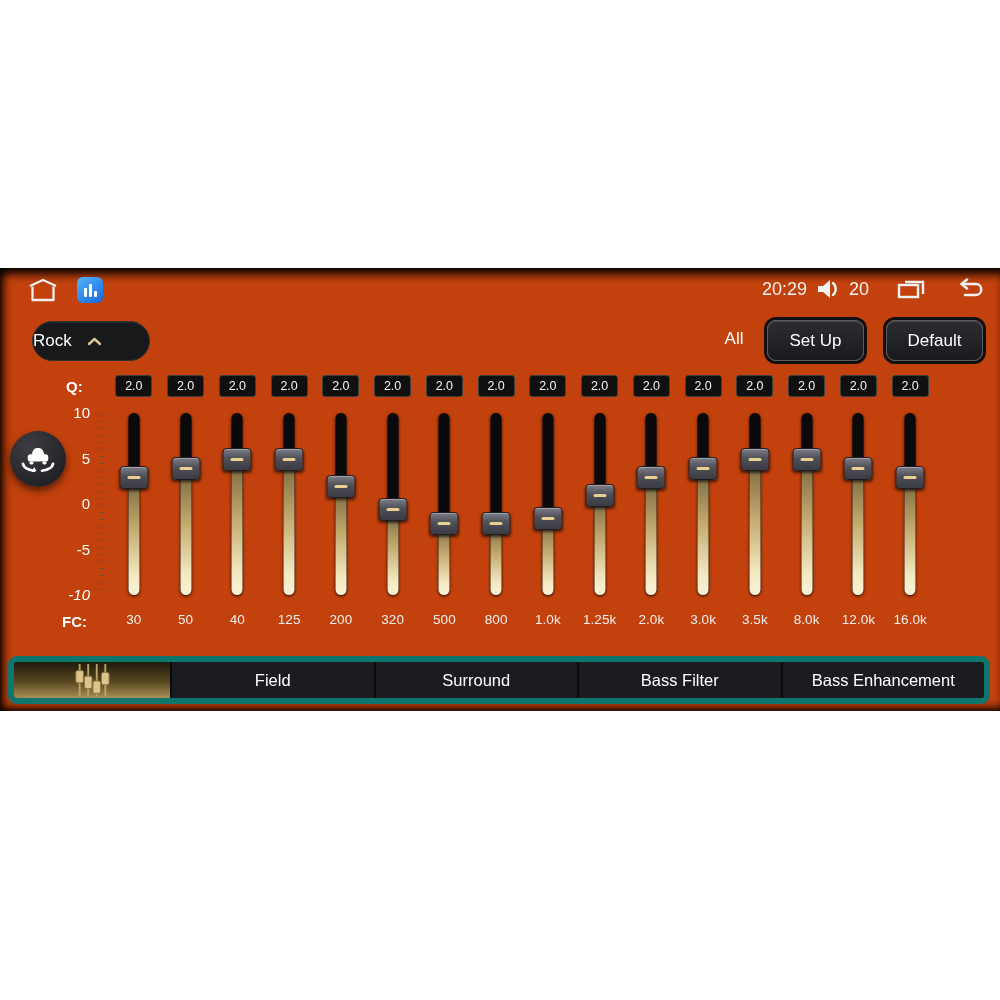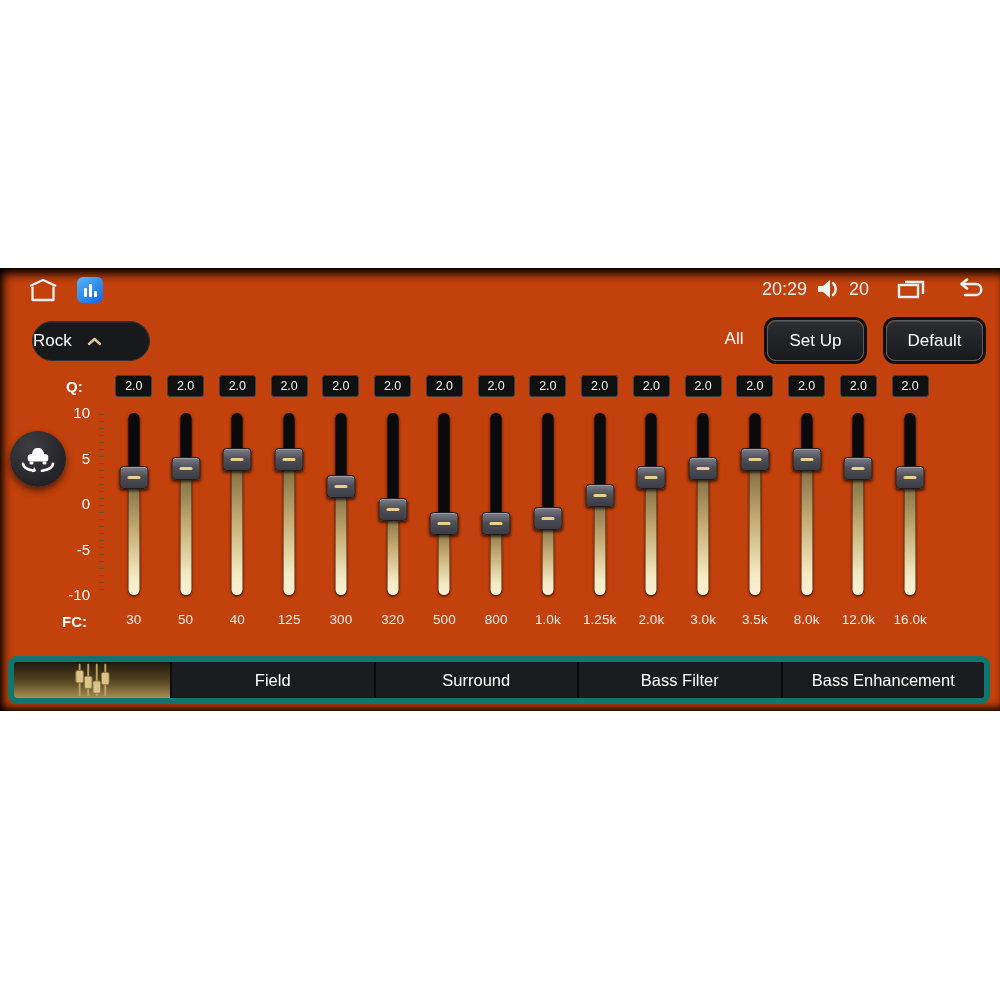--- a/index.html
+++ b/index.html
@@ -131,21 +131,21 @@
       <path d="M21.5 13.5 a10 5 0 0 1 -7 4.4" fill="none" stroke="#ffffff" stroke-width="1.7" stroke-linecap="round"></path>
     </svg>
   </div>
 
   <div class="q-title">Q:</div>
   <div>
       <div class="axis-label" style="top: 136px;">10</div>
       <div class="axis-label" style="top: 181.5px;">5</div>
       <div class="axis-label" style="top: 227px;">0</div>
       <div class="axis-label" style="top: 272.5px;">-5</div>
-      <div class="axis-label" style="top: 318px;">-10</div>
+      <div class="axis-label" style="top: 318px; font-style: italic;">-10</div>
     </div>
   <div class="ticks"></div>
 
   <div class="row q-row">
       <div class="qcell">
         <div class="qbox">2.0</div>
       </div>
       <div class="qcell">
         <div class="qbox">2.0</div>
       </div>
@@ -304,21 +304,21 @@
         <div class="handle" style="top:53.2px">
           <span class="hdash"></span>
         </div>
       </div>
     </div>
   <div class="row fc-row">
       <div class="fcell">30</div>
       <div class="fcell">50</div>
       <div class="fcell">40</div>
       <div class="fcell">125</div>
-      <div class="fcell">300</div>
+      <div class="fcell">200</div>
       <div class="fcell">320</div>
       <div class="fcell">500</div>
       <div class="fcell">800</div>
       <div class="fcell">1.0k</div>
       <div class="fcell">1.25k</div>
       <div class="fcell">2.0k</div>
       <div class="fcell">3.0k</div>
       <div class="fcell">3.5k</div>
       <div class="fcell">8.0k</div>
       <div class="fcell">12.0k</div>

